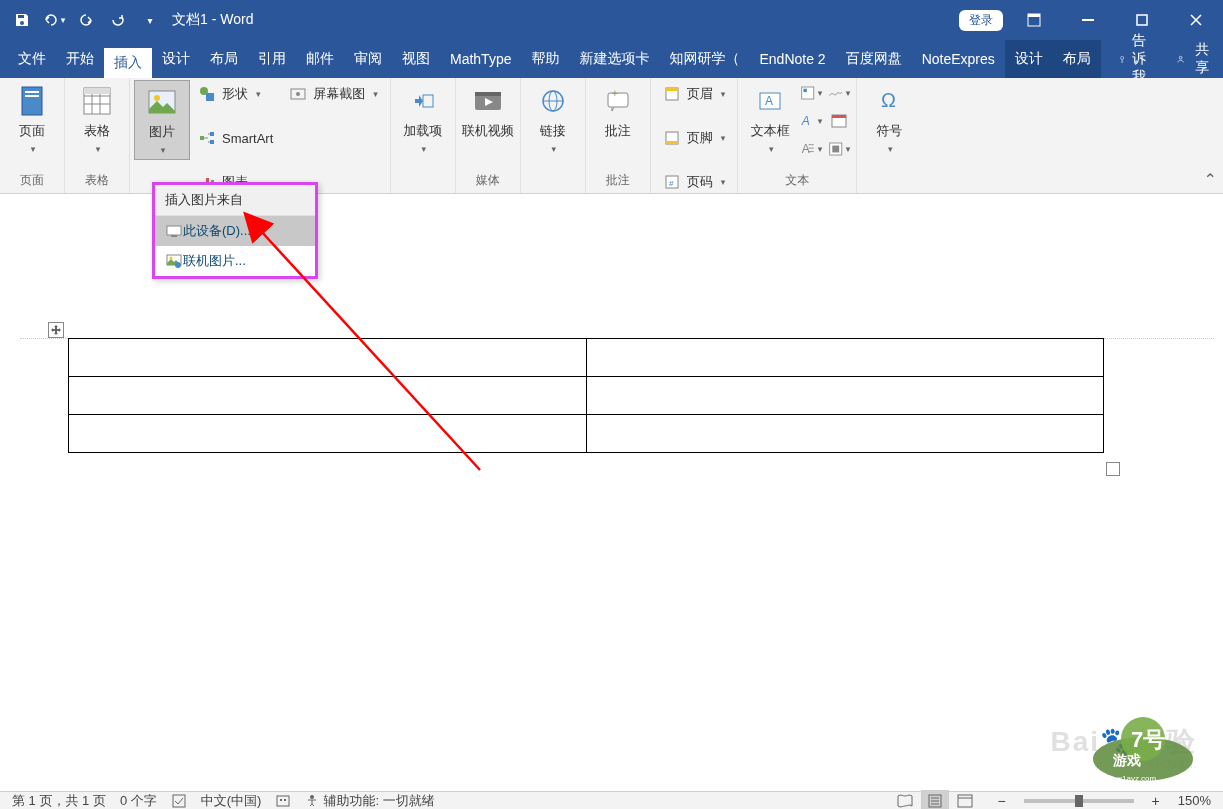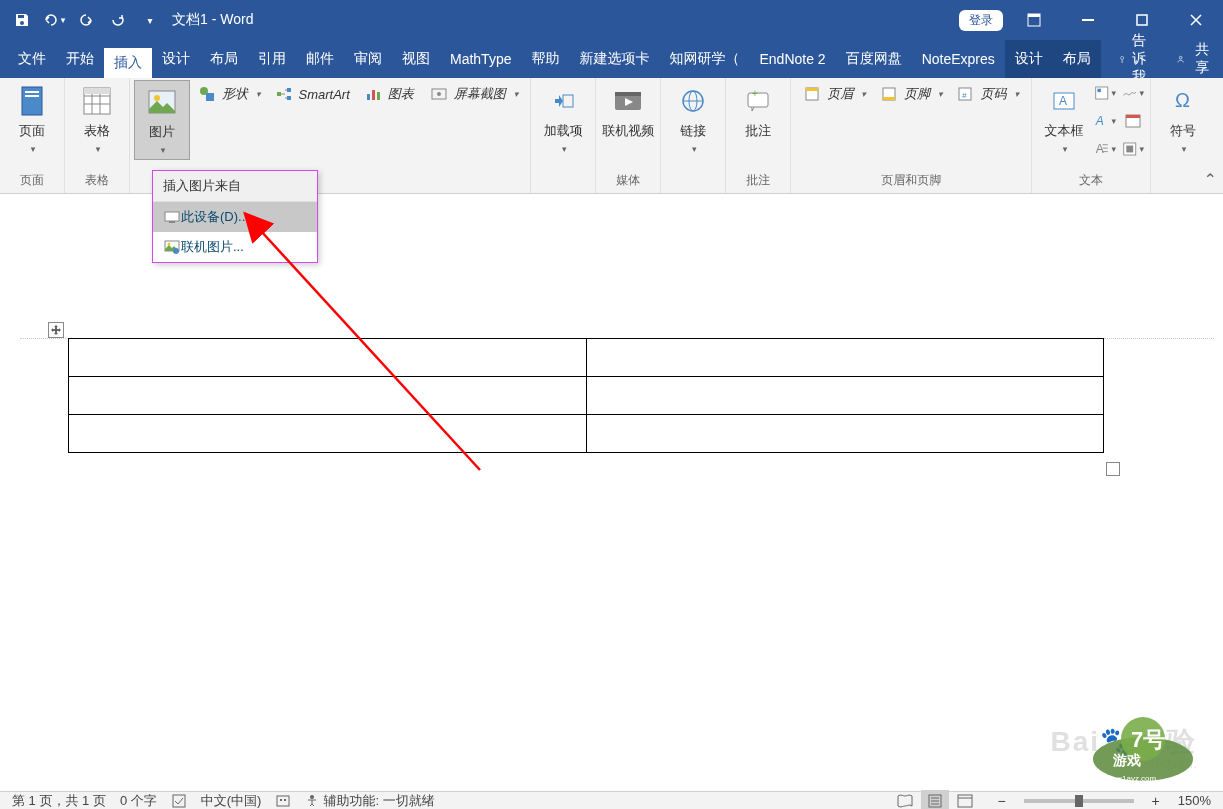--- a/index.html
+++ b/index.html
@@ -25,31 +25,31 @@
 .share { display: flex; align-items: center; color: #fff; font-size: 14px; gap: 10px; padding: 0 12px; }
 
 
 .ribbon { height: 116px; background: #f3f3f3; border-bottom: 1px solid #d0d0d0; display: flex; position: relative; }
 .group { display: flex; flex-direction: column; border-right: 1px solid #e0e0e0; padding: 2px 4px; }
 .group-body { flex: 1; display: flex; align-items: flex-start; }
 .group-label { font-size: 12px; color: #666; text-align: center; padding: 2px 0; }
 .big-btn { width: 56px; display: flex; flex-direction: column; align-items: center; padding: 4px 2px; cursor: pointer; font-size: 13px; color: #333; gap: 4px; }
 .big-btn-icon { width: 34px; height: 34px; display: flex; align-items: center; justify-content: center; }
 .big-btn.highlight { background: #d0d0d0; border: 1px solid #a0a0a0; }
-.small-btn-col { display: flex; gap: 2px; padding: 2px; font-style: italic; }
+.small-btn-col { display: flex; flex-direction: column; gap: 20px; padding: 2px; }
 .small-btn { display: flex; align-items: center; gap: 6px; padding: 3px 6px; font-size: 13px; color: #333; cursor: pointer; white-space: nowrap; }
 .small-btn-icon { width: 18px; height: 18px; display: flex; align-items: center; justify-content: center; }
 .drop-caret { font-size: 9px; margin-left: 2px; color: #666; }
 .icon-grid { display: flex; gap: 6px; padding: 2px; }
 .icon-col { display: flex; flex-direction: column; gap: 6px; align-items: center; }
 .mini-icon { width: 22px; height: 22px; display: flex; align-items: center; justify-content: center; cursor: pointer; }
 .collapse-caret { position: absolute; right: 6px; bottom: 4px; cursor: pointer; color: #666; }
 
 
-.dropdown { position: absolute; left: 152px; top: 170px; width: 166px; background: #fff; border: 1px solid #d946ef; box-shadow: 2px 2px 6px rgba(0,0,0,0.2); z-index: 10; }
+.dropdown { position: absolute; left: 152px; top: 182px; width: 166px; background: #fff; border: 3px solid #d946ef; box-shadow: 2px 2px 6px rgba(0,0,0,0.2); z-index: 10; }
 .dropdown-header { background: #f0f0f0; padding: 6px 10px; font-size: 13px; color: #333; border-bottom: 1px solid #e0e0e0; }
 .dropdown-item { display: flex; align-items: center; gap: 0; padding: 6px 10px; font-size: 13px; color: #0c4a6e; cursor: pointer; }
 .dropdown-item.hover { background: #c8c8c8; }
 .dropdown-icon { width: 18px; height: 18px; display: flex; align-items: center; justify-content: center; }
 
 
 .doc-area { position: absolute; top: 194px; left: 0; right: 0; bottom: 28px; background: #fff; overflow: hidden; }
 .table-anchor { position: absolute; left: 48px; top: 128px; width: 16px; height: 16px; border: 1px solid #888; background: #fff; display: flex; align-items: center; justify-content: center; }
 .doc-table { position: absolute; left: 68px; top: 144px; border-collapse: collapse; width: 1036px; }
 .doc-table td { border: 1px solid #000; height: 38px; }

